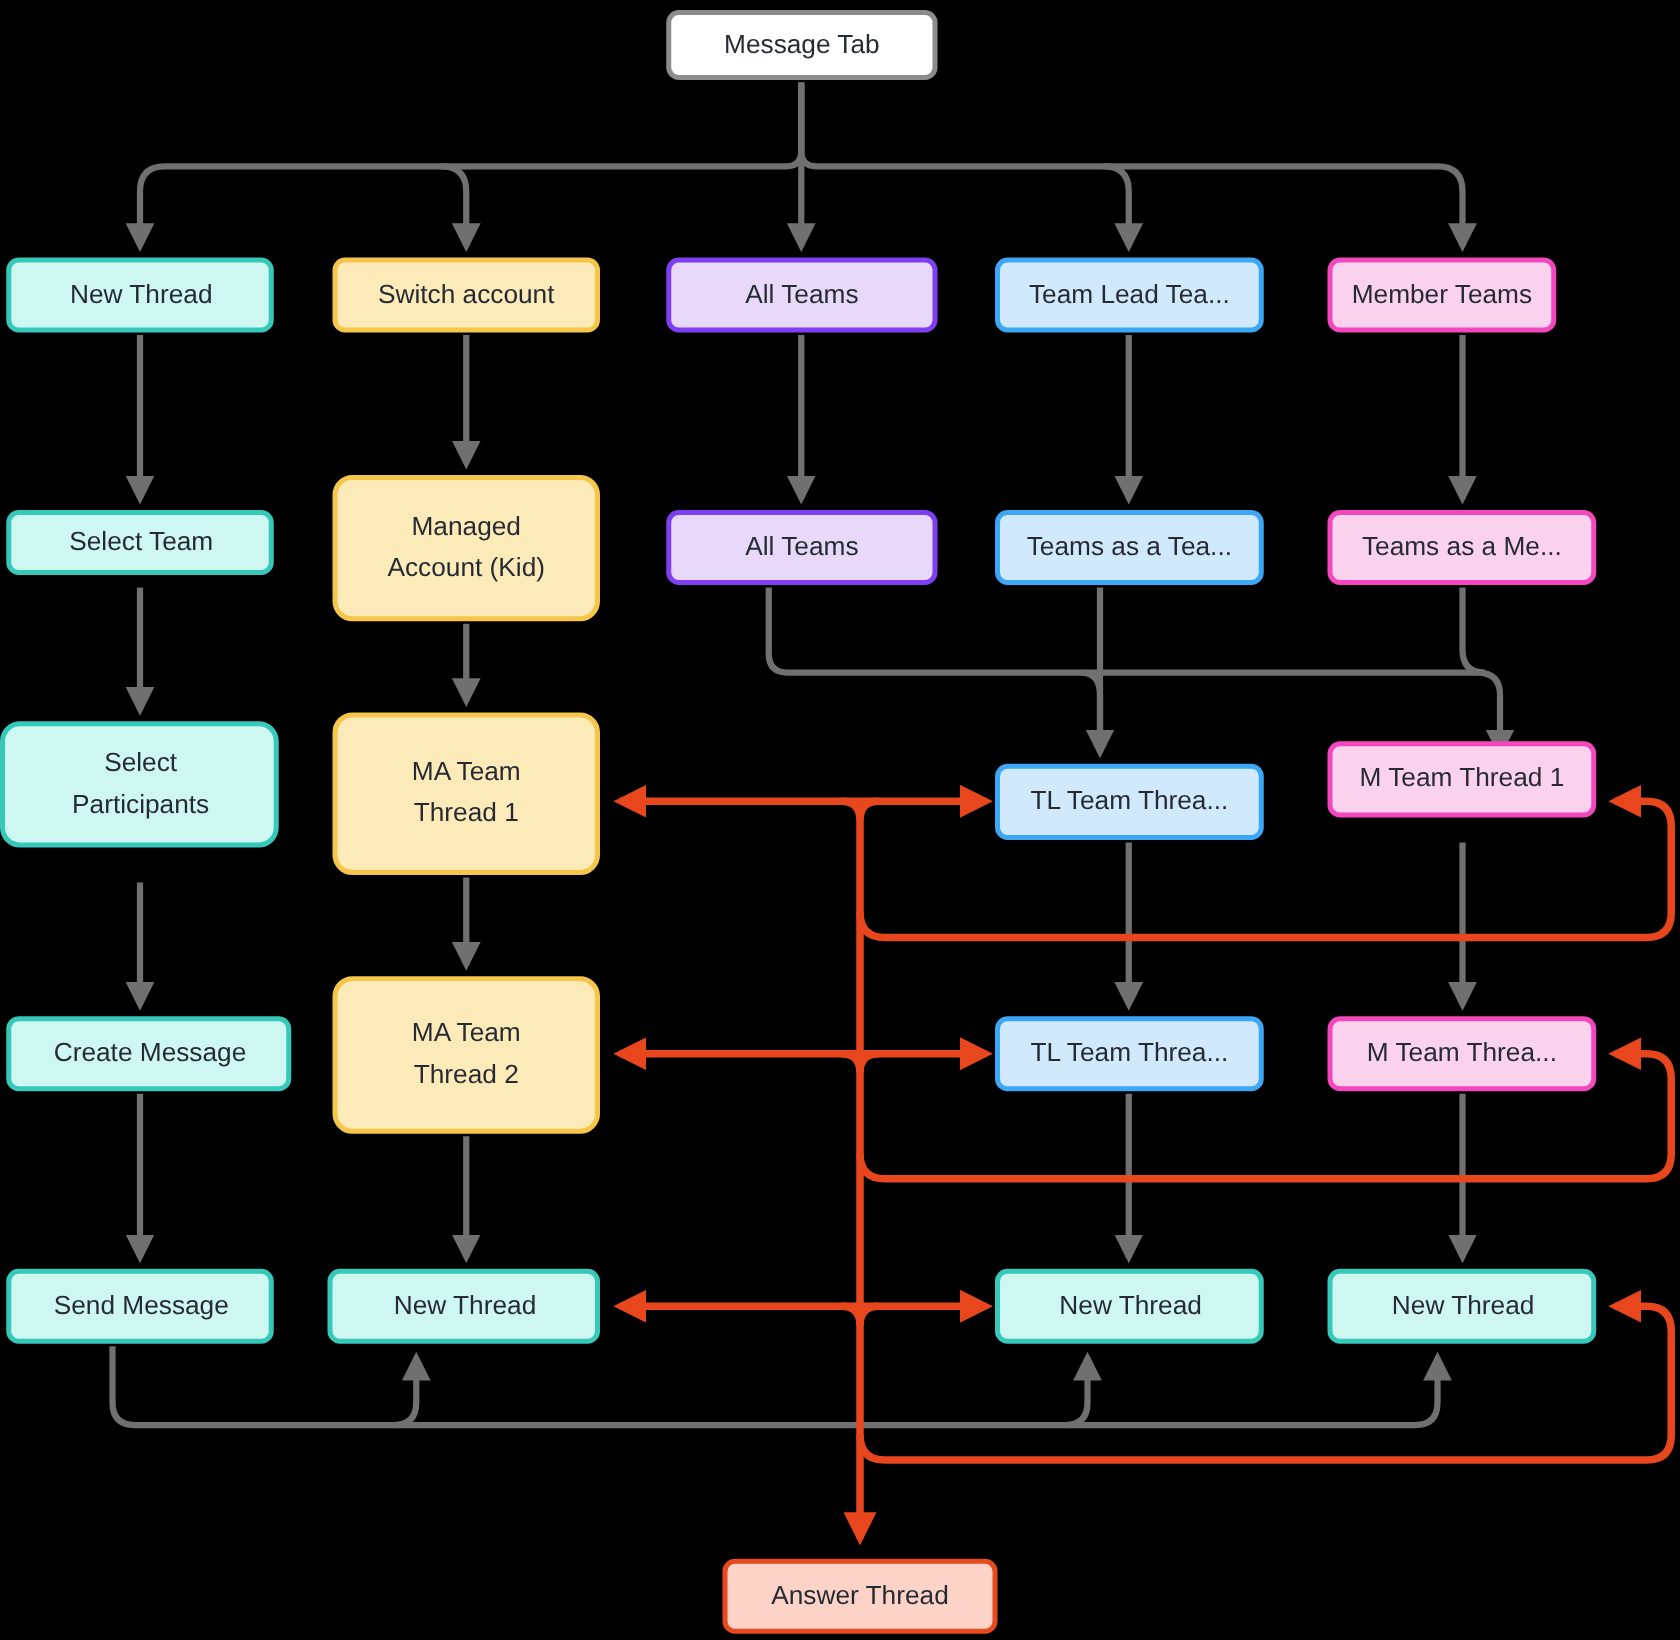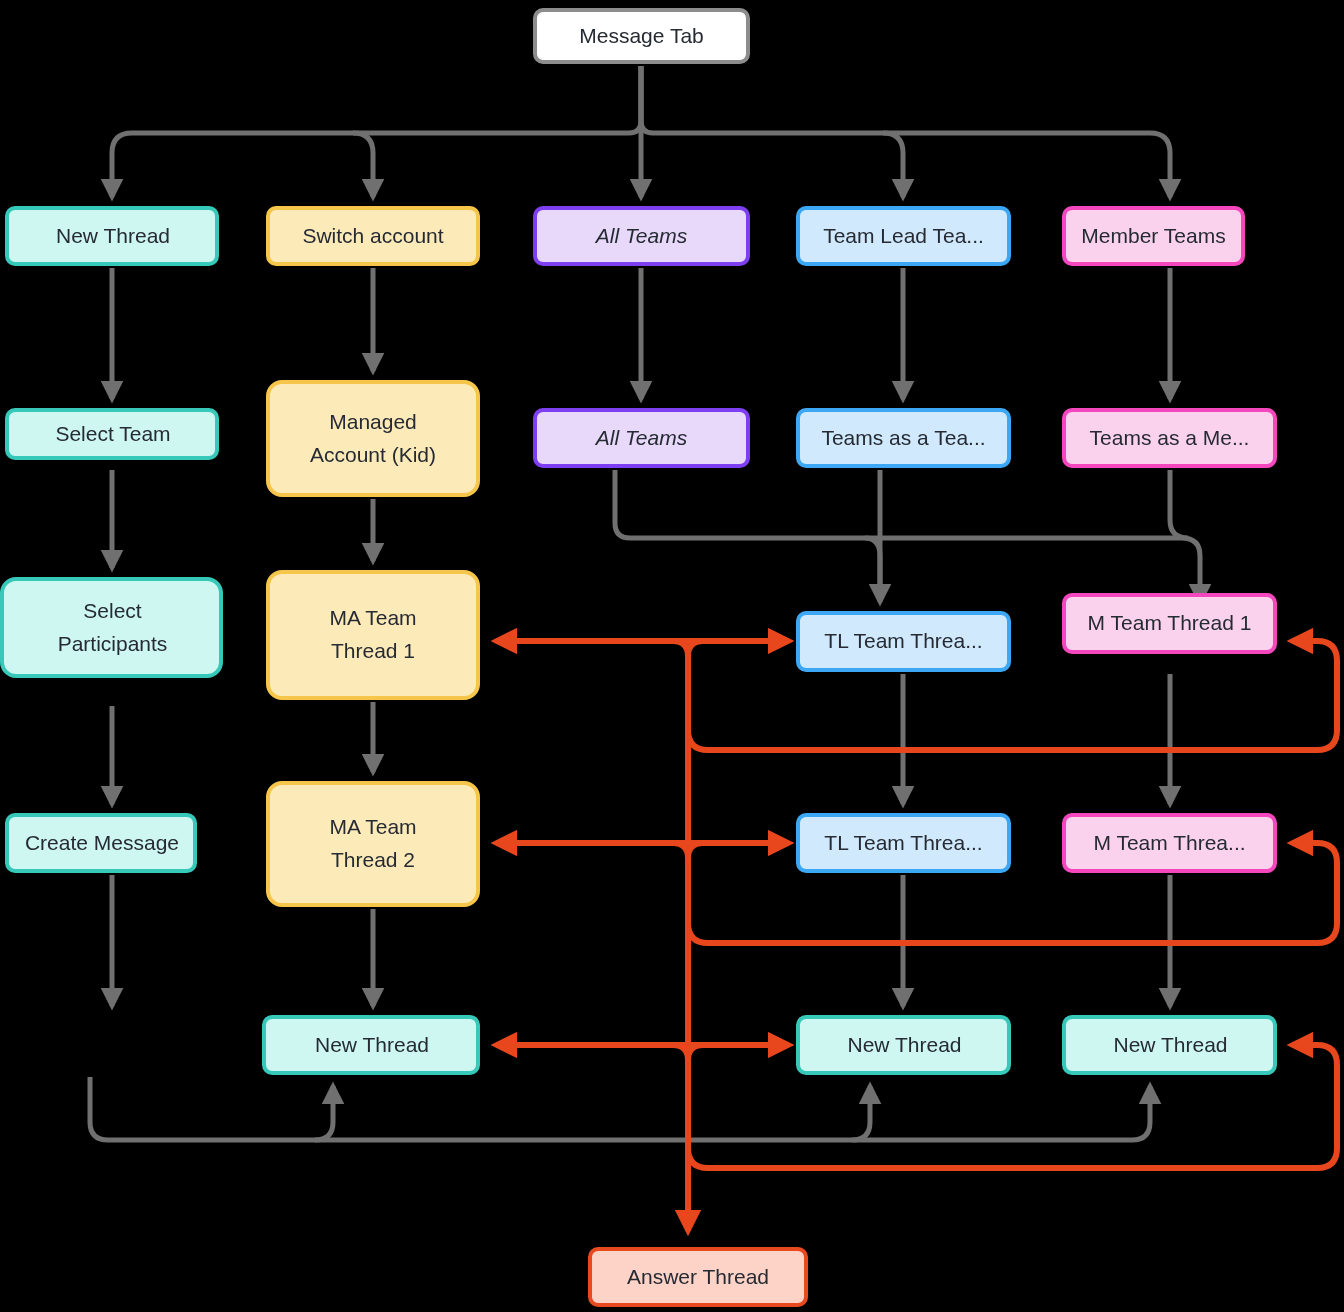--- a/index.html
+++ b/index.html
@@ -24,24 +24,24 @@
   .mk-red{fill:var(--line-red);}
   .node{position:absolute;box-sizing:border-box;border-radius:10px;
         display:flex;align-items:center;justify-content:center;
         text-align:center;font-size:21px;line-height:1.55;color:var(--text);
         padding:2px 10px;}
   .node.tall{border-radius:16px;}
   .node .label{white-space:pre-line;}
   .white {background:var(--white-fill); border:4px solid var(--white-border);}
   .teal  {background:var(--teal-fill);  border:4px solid var(--teal-border);padding-left:12px;}
   .yellow{background:var(--yellow-fill);border:4px solid var(--yellow-border);}
-  .purple{background:var(--purple-fill);border:4px solid var(--purple-border);font-style:italic;}
+  .purple{background:var(--purple-fill);border:4px solid var(--purple-border);}
   .blue  {background:var(--blue-fill);  border:4px solid var(--blue-border);}
   .pink  {background:var(--pink-fill);  border:4px solid var(--pink-border);}
-  .salmon{background:var(--salmon-fill);border:4px solid var(--salmon-border);margin-left:10px;}
+  .salmon{background:var(--salmon-fill);border:4px solid var(--salmon-border);}
 </style>
 </head>
 <body>
 
 <div id="canvas">
 
   <svg id="wires" width="1344" height="1312" viewBox="0 0 1344 1312">
     <defs>
       <marker id="arrG" viewBox="0 0 10 10" refX="8" refY="5" markerWidth="4.6" markerHeight="4.6" orient="auto-start-reverse">
           <path class="mk-gray" d="M0,0 L10,5 L0,10 Z"></path>
@@ -154,34 +154,37 @@
       <span class="label">MA Team
 Thread 1</span>
     </div>
   <div class="node blue" style="left:796px;top:611px;width:215px;height:61px">
       <span class="label">TL Team Threa...</span>
     </div>
   <div class="node pink" style="left:1062px;top:593px;width:215px;height:61px">
       <span class="label">M Team Thread 1</span>
     </div>
 
-  <div class="node teal" style="left:5px;top:813px;width:192px;height:60px">
+  <div class="node teal" style="left:5px;top:813px;width:228px;height:60px">
       <span class="label">Create Message</span>
     </div>
   <div class="node yellow tall" style="left:266px;top:781px;width:214px;height:126px">
       <span class="label">MA Team
 Thread 2</span>
     </div>
   <div class="node blue" style="left:796px;top:813px;width:215px;height:60px">
       <span class="label">TL Team Threa...</span>
     </div>
   <div class="node pink" style="left:1062px;top:813px;width:215px;height:60px">
       <span class="label">M Team Threa...</span>
     </div>
 
+  <div class="node teal" style="left:5px;top:1015px;width:214px;height:60px">
+      <span class="label">Send Message</span>
+    </div>
   <div class="node teal" style="left:262px;top:1015px;width:218px;height:60px">
       <span class="label">New Thread</span>
     </div>
   <div class="node teal" style="left:796px;top:1015px;width:215px;height:60px">
       <span class="label">New Thread</span>
     </div>
   <div class="node teal" style="left:1062px;top:1015px;width:215px;height:60px">
       <span class="label">New Thread</span>
     </div>
 

